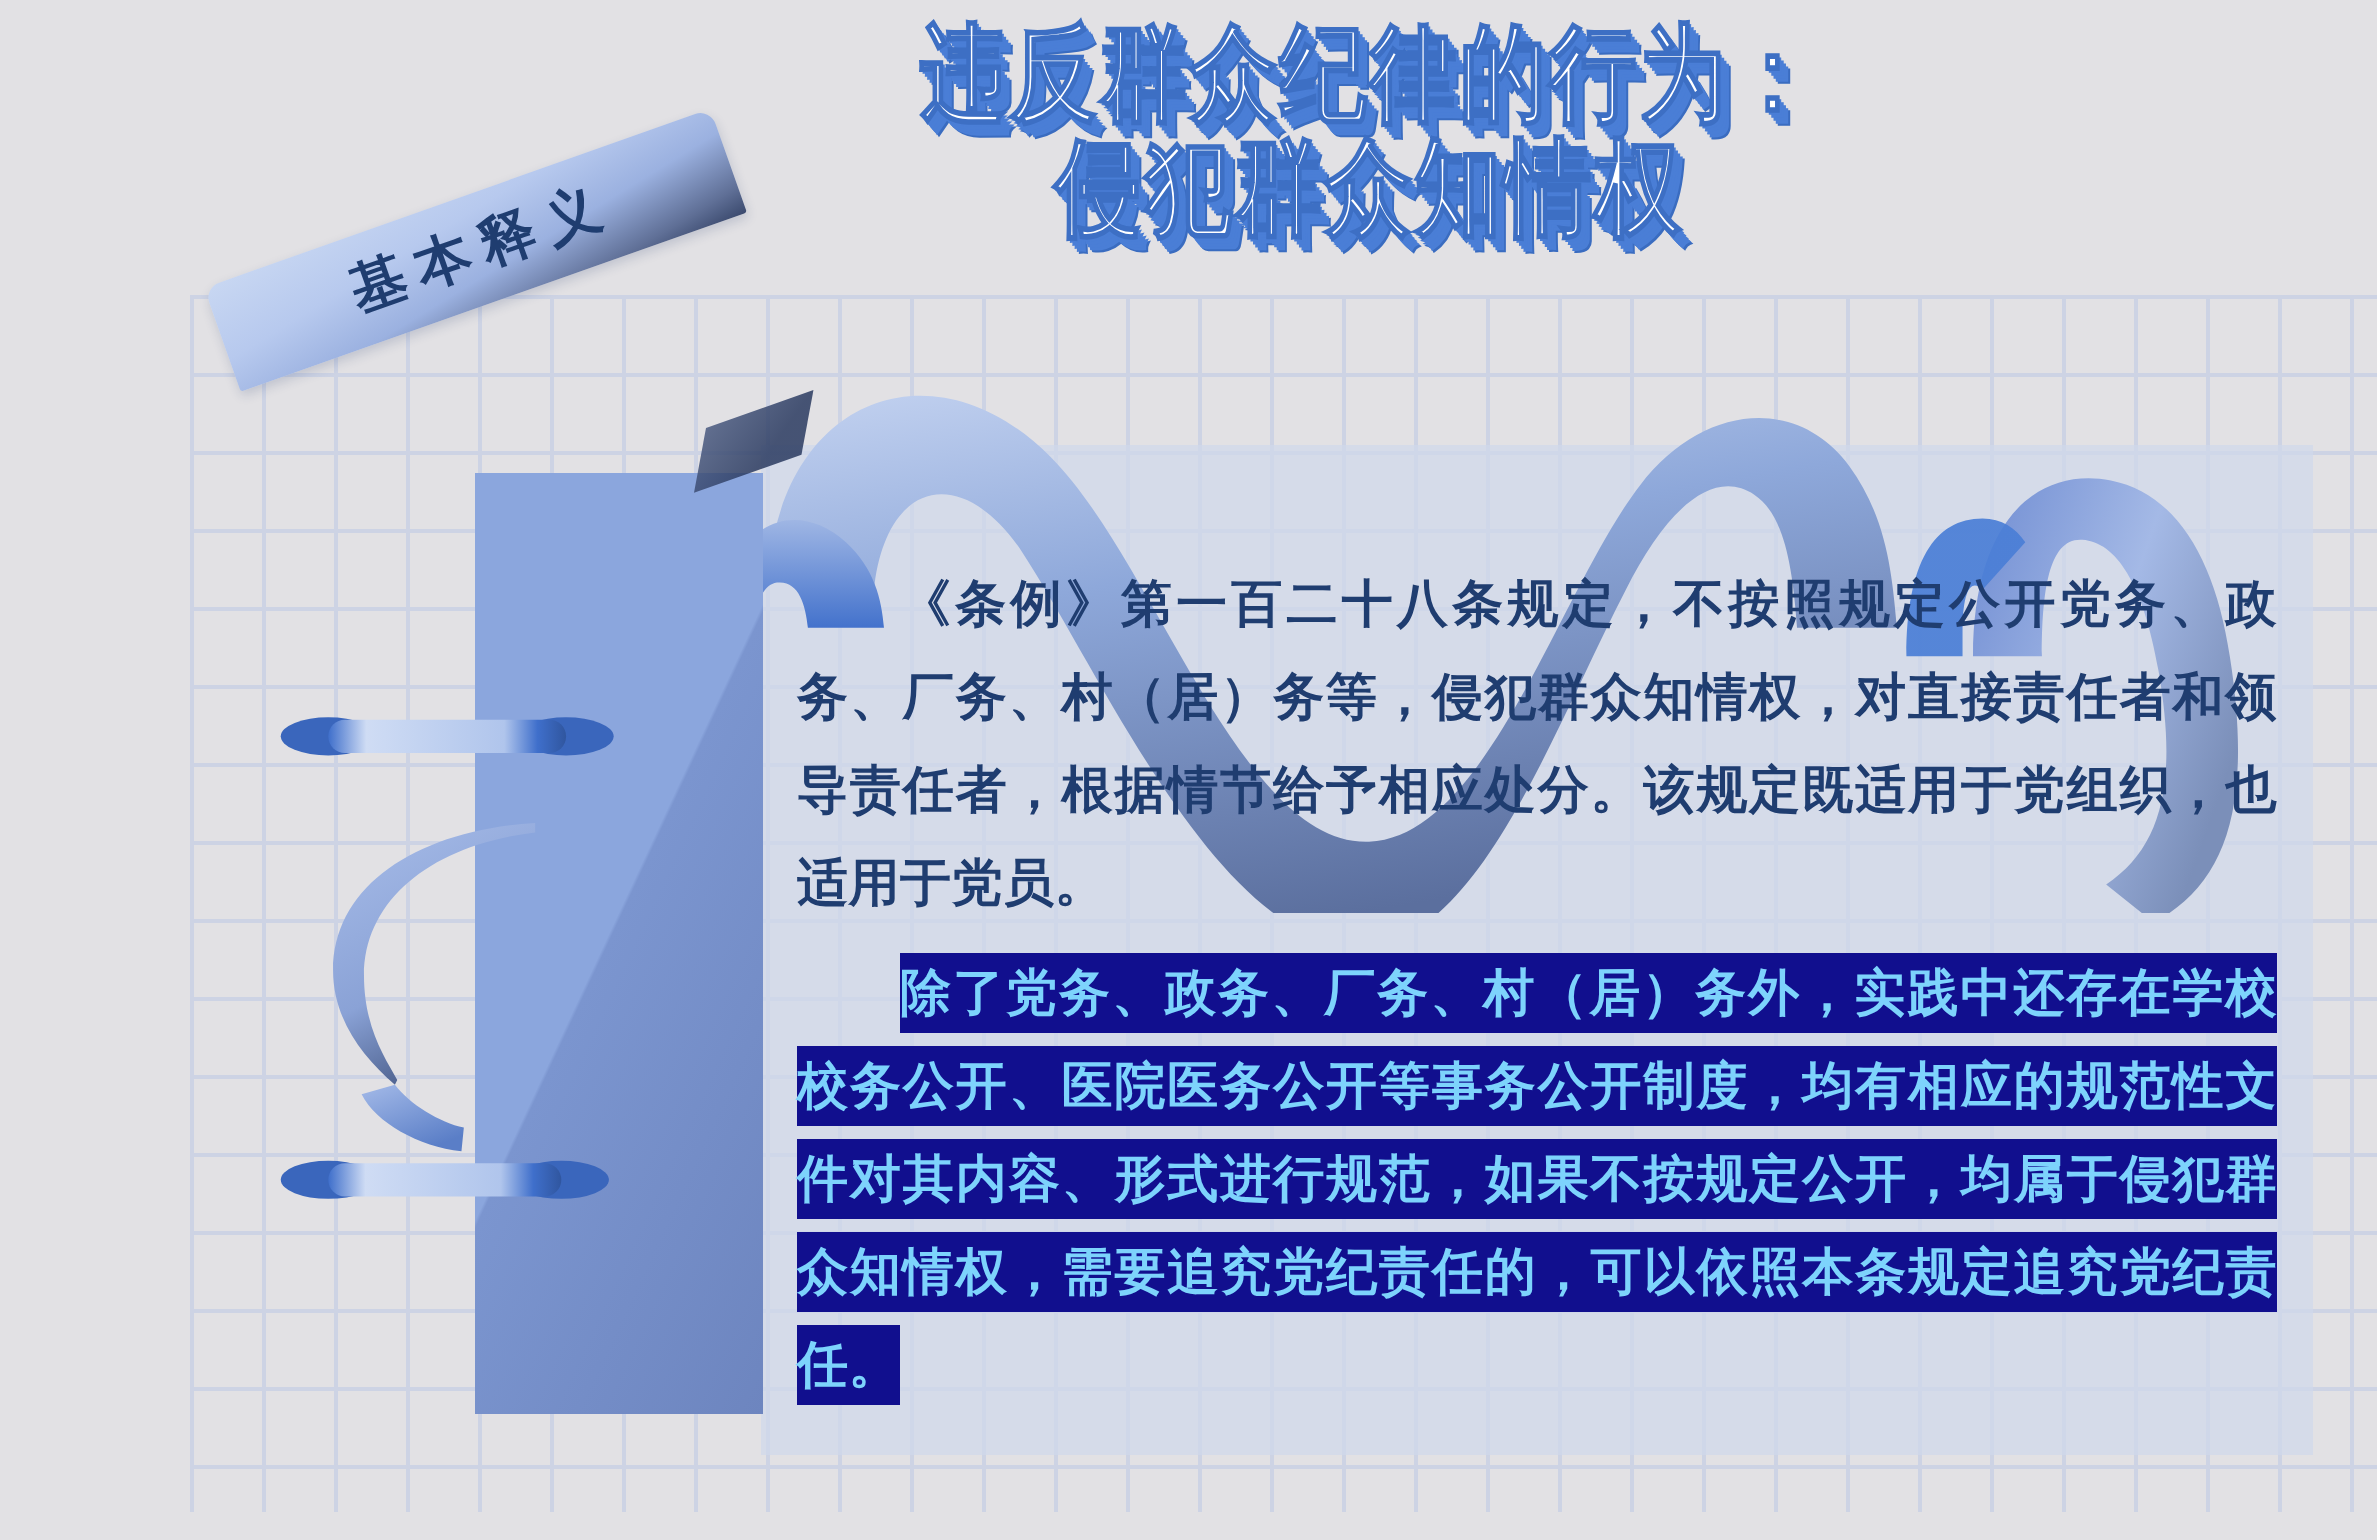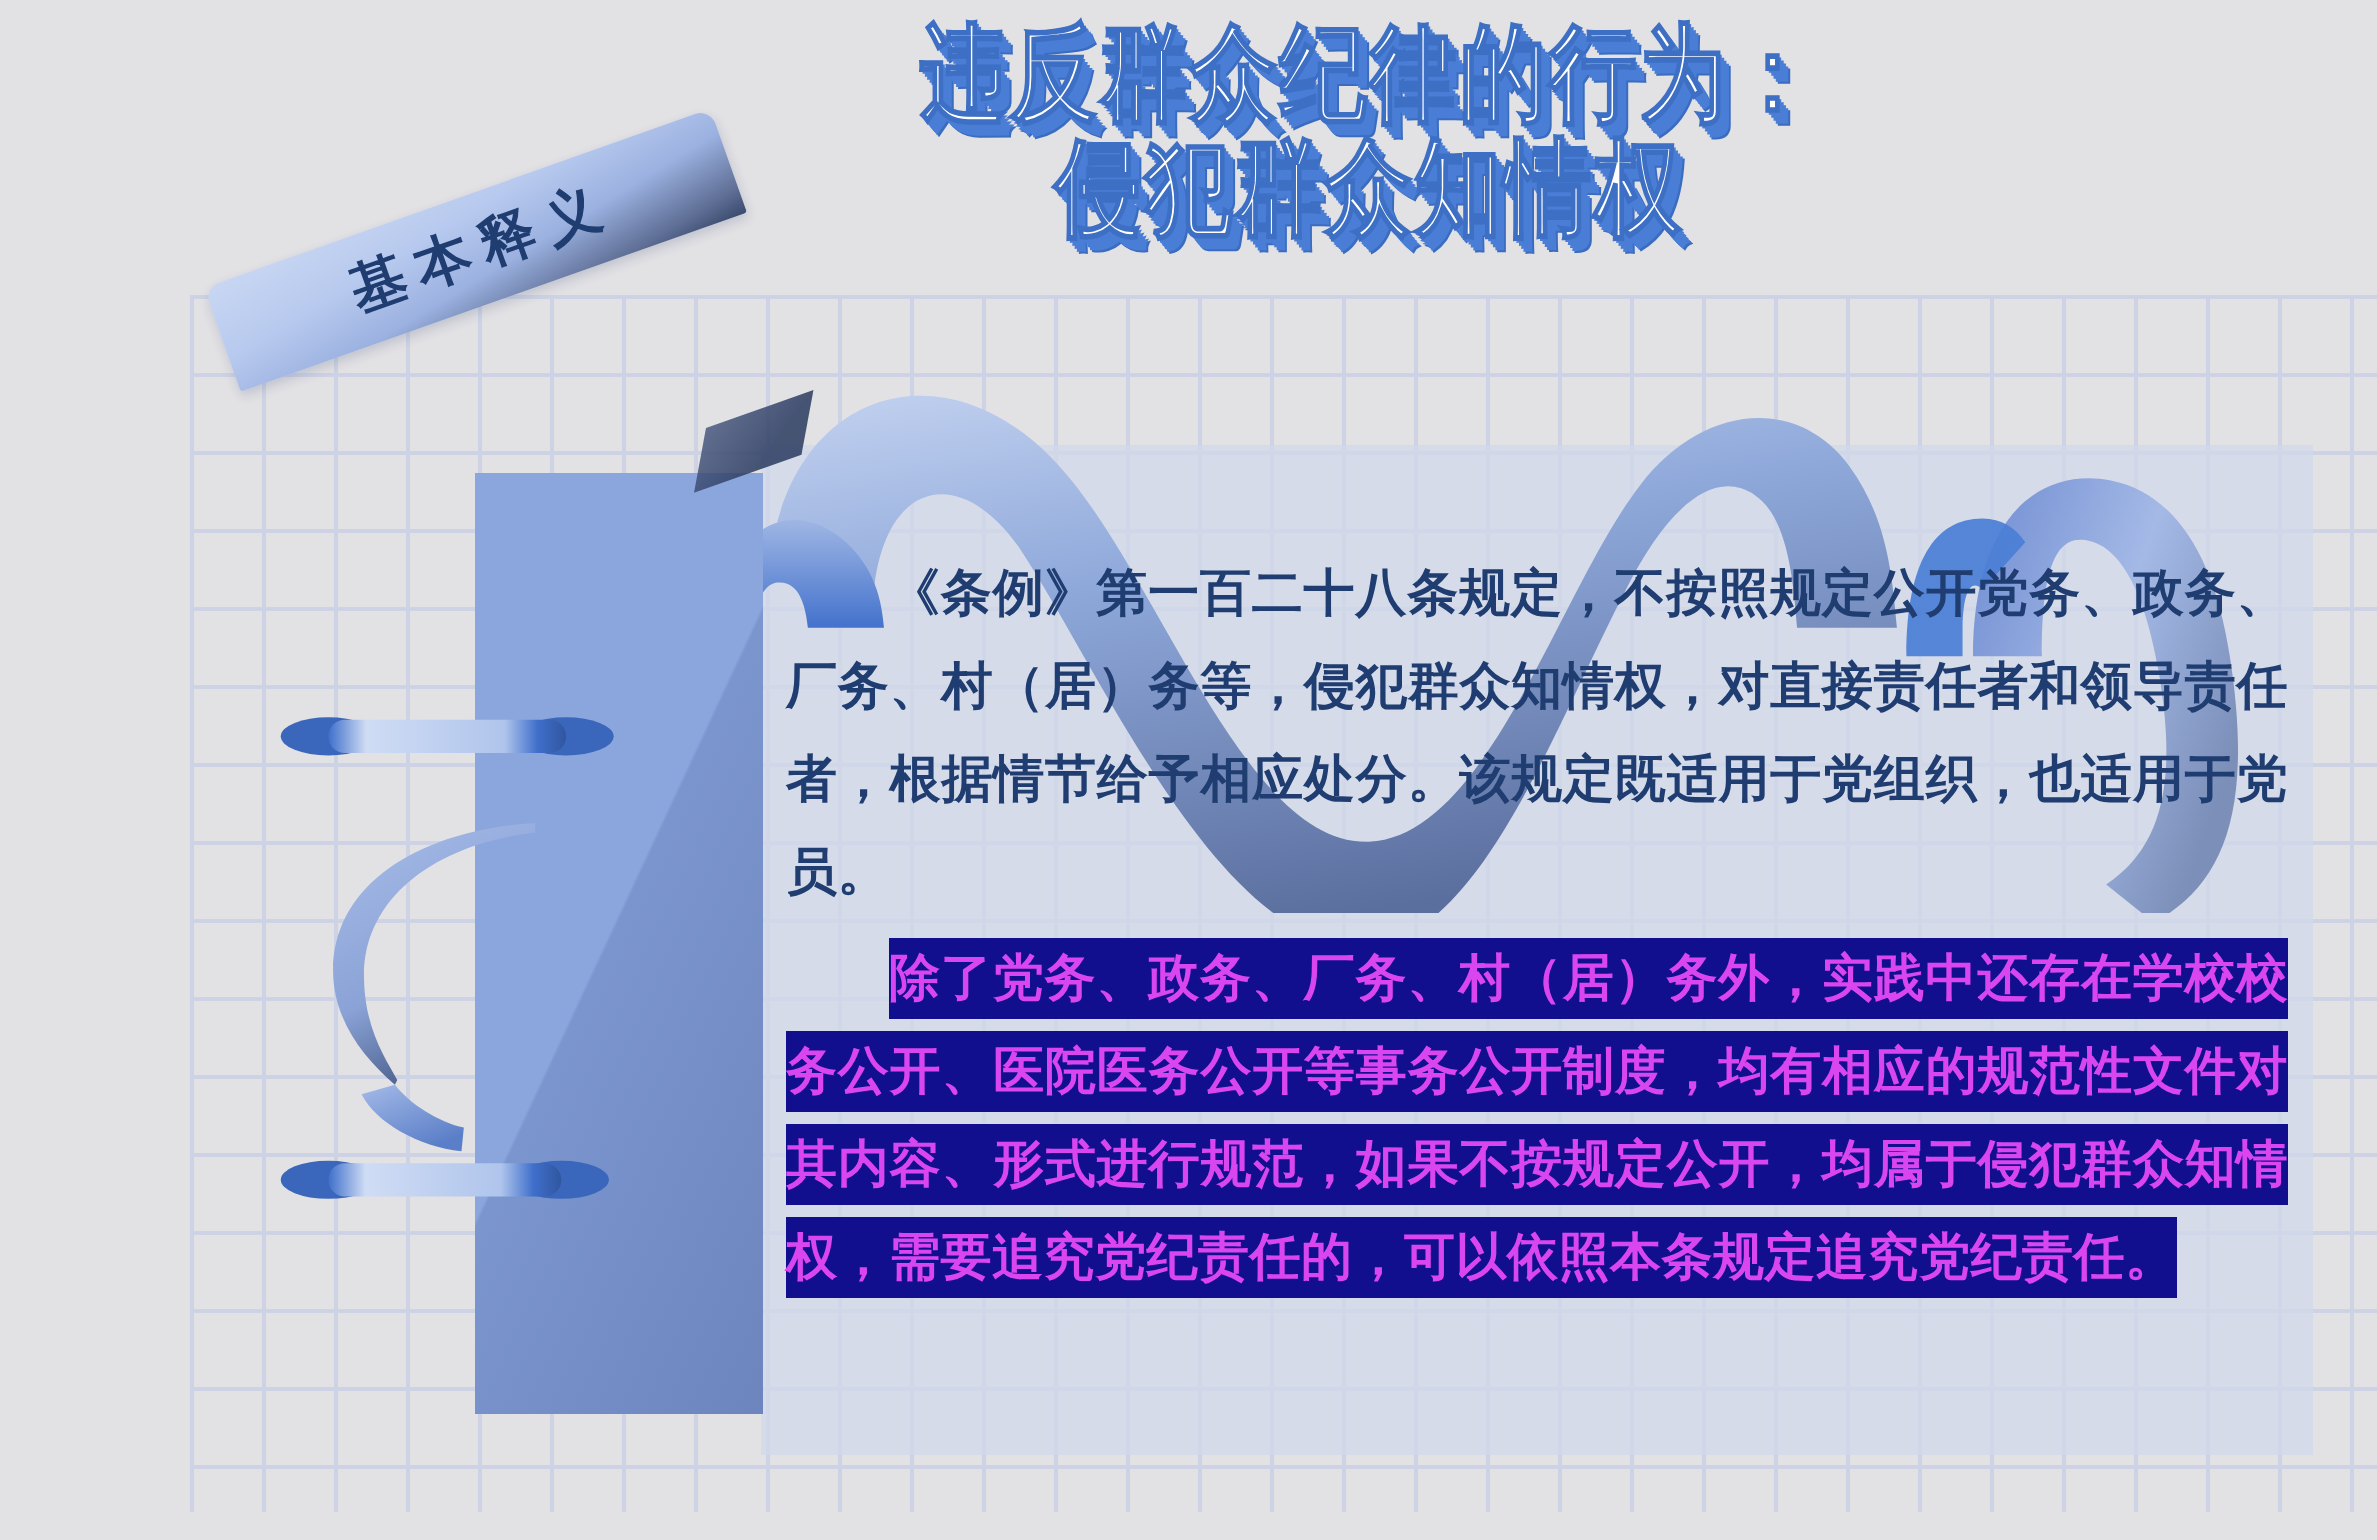--- a/index.html
+++ b/index.html
@@ -99,26 +99,26 @@
     position:absolute;
     left:780px;top:540px;width:1514px;
     font-size:51px;
     font-weight:bold;
     line-height:93px;
     color:#1f3d70;
     letter-spacing:0.5px;
     text-align:justify;
     text-justify:inter-character;
   }
-  .para{margin:6px;}
+  .para{margin:17px;}
   .para.p1{text-indent:103px;}
   .para.p2{text-indent:103px;margin-top:13.3px;}
   .hl{
     background:#110f8e;
-    color:#d946ef;
+    color:#7dd3fc;
     box-decoration-break:clone;
     -webkit-box-decoration-break:clone;
     padding:11.4px 0 12.4px 0;
   }
 </style>
 </head>
 <body>
 
 <div class="stage">
 

